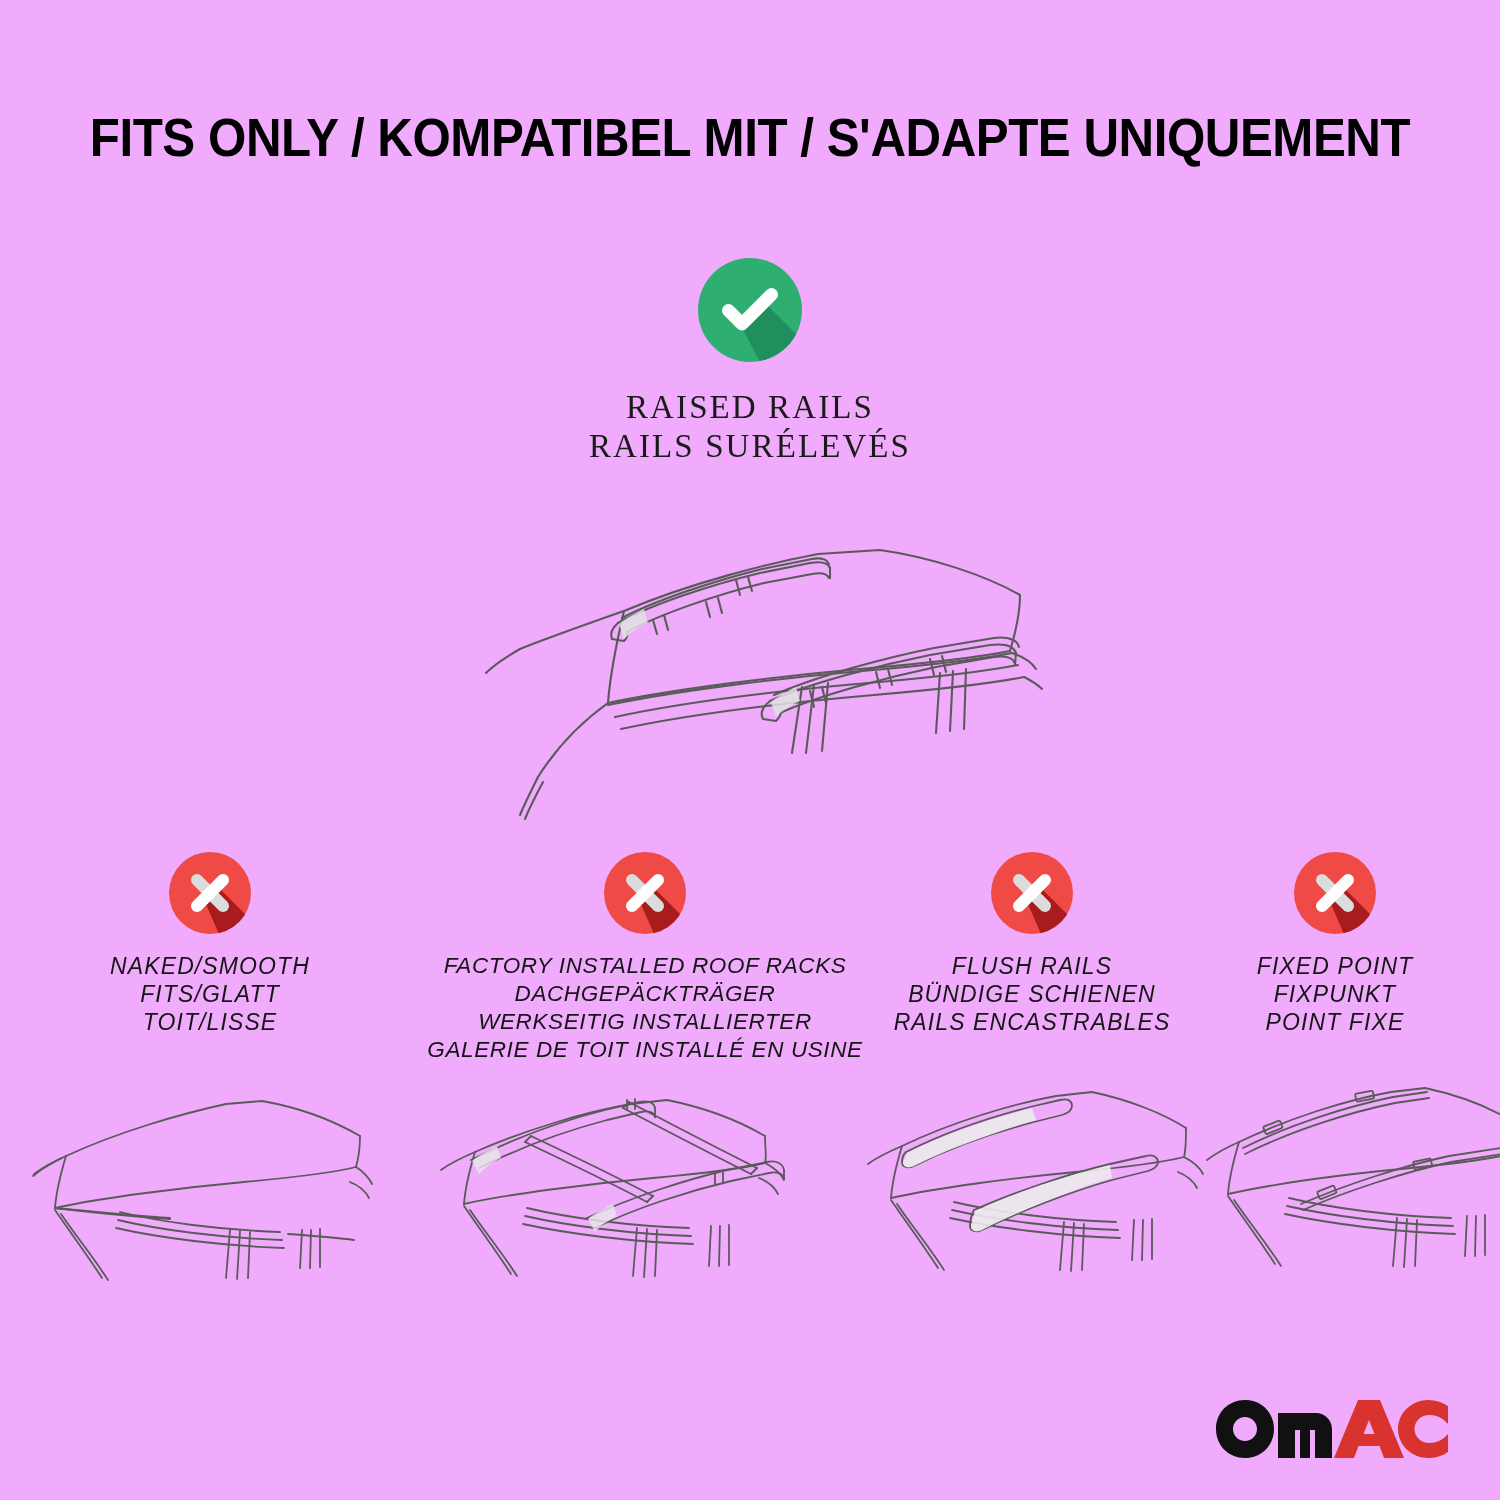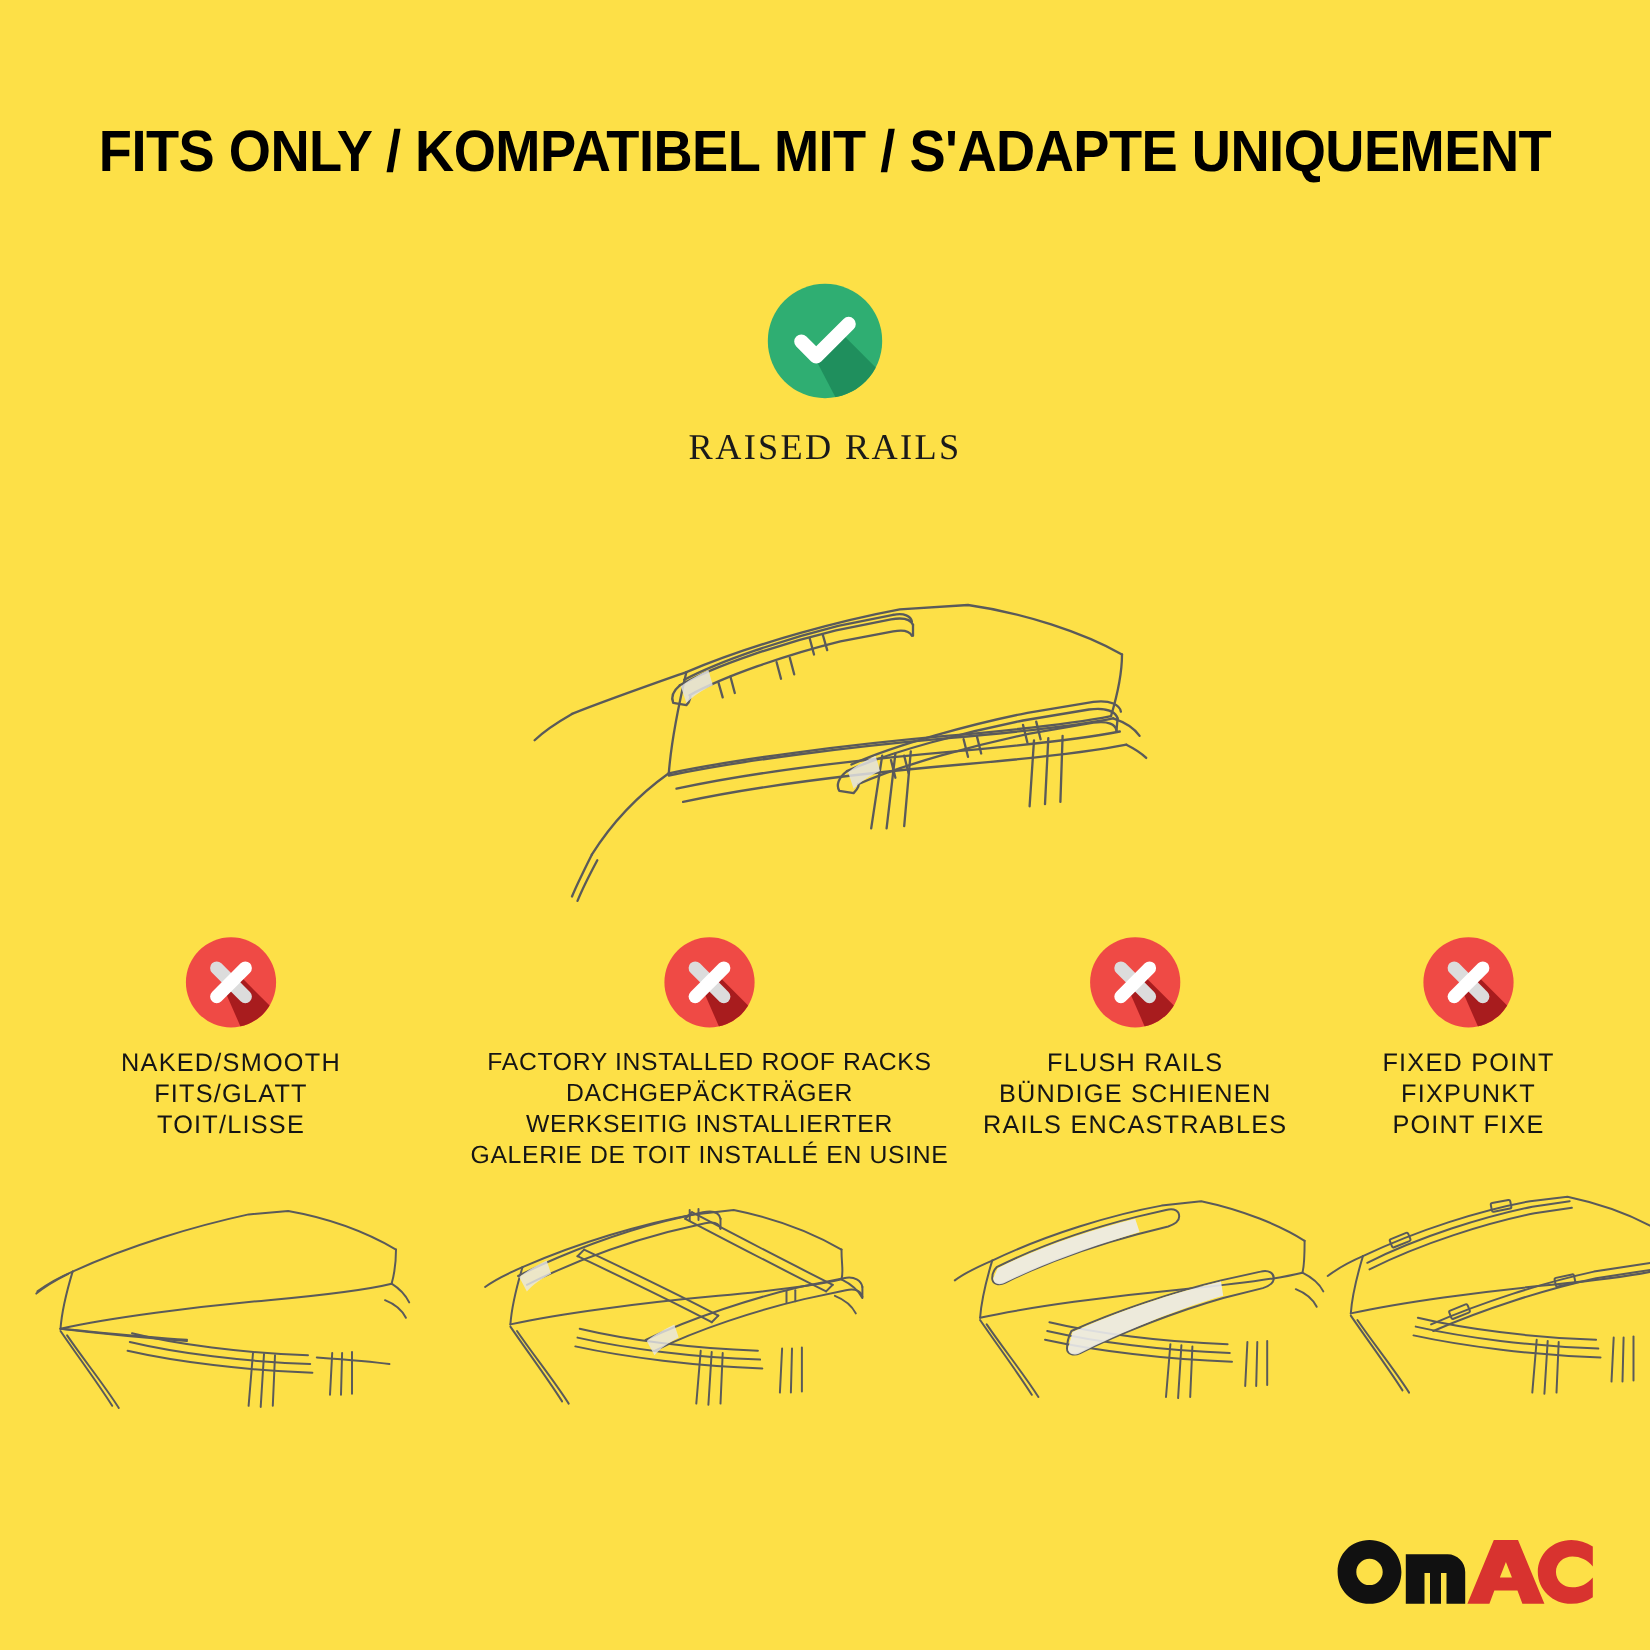--- a/index.html
+++ b/index.html
@@ -9,21 +9,21 @@
     height: 1500px;
     background: #ffffff;
     font-family: "Liberation Sans", sans-serif;
     overflow: hidden;
   }
 
   .page {
     position: relative;
     width: 1500px;
     height: 1500px;
-    background: #fde047;
+    background: #f0abfc;
   }
 
   
   .header-title {
     position: absolute;
     left: 0;
     top: 108px;
     width: 1500px;
     text-align: center;
     font-family: "Liberation Sans", sans-serif;
@@ -107,20 +107,21 @@
     width: 1500px;
     height: 640px;
   }
 
   .col {
     position: absolute;
     top: 0;
     display: flex;
     flex-direction: column;
     align-items: center;
+    font-style: italic;
   }
 
   .col-0 { left: 30px;   width: 360px; }
   .col-1 { left: 415px;  width: 460px; }
   .col-2 { left: 862px;  width: 340px; }
   .col-3 { left: 1205px; width: 260px; justify-content: space-between; }
 
   .x-circle {
     width: 82px;
     height: 82px;
@@ -176,20 +177,21 @@
       <svg class="shadow-wedge" viewBox="0 0 104 104">
         <path d="M40 62 L62 40 L104 82 L104 104 L62 104 Z" fill="#1f8f5d"></path>
       </svg>
       <svg class="mark" viewBox="0 0 104 104">
         <path d="M30.5 52.5 L44 66 L73.5 36.5" fill="none" stroke="#ffffff" stroke-width="13" stroke-linecap="round" stroke-linejoin="round"></path>
       </svg>
     </div>
 
     <div class="fit-labels">
       <div>RAISED RAILS</div>
+      <div>RAILS SURÉLEVÉS</div>
     </div>
   </div>
 
   <div class="hero-drawing">
     <svg viewBox="0 0 690 330" width="690" height="330">
       <g fill="none" stroke="#5a5a5a" stroke-width="2.1" stroke-linecap="round" stroke-linejoin="round">
 
         <path d="M214 106 C280 78 360 58 408 49 L470 45 C520 52 575 70 610 90"></path>
         <path d="M214 106 C206 140 200 172 198 198"></path>
         <path d="M198 198 C260 185 360 172 450 164 C520 158 570 152 600 146"></path>

